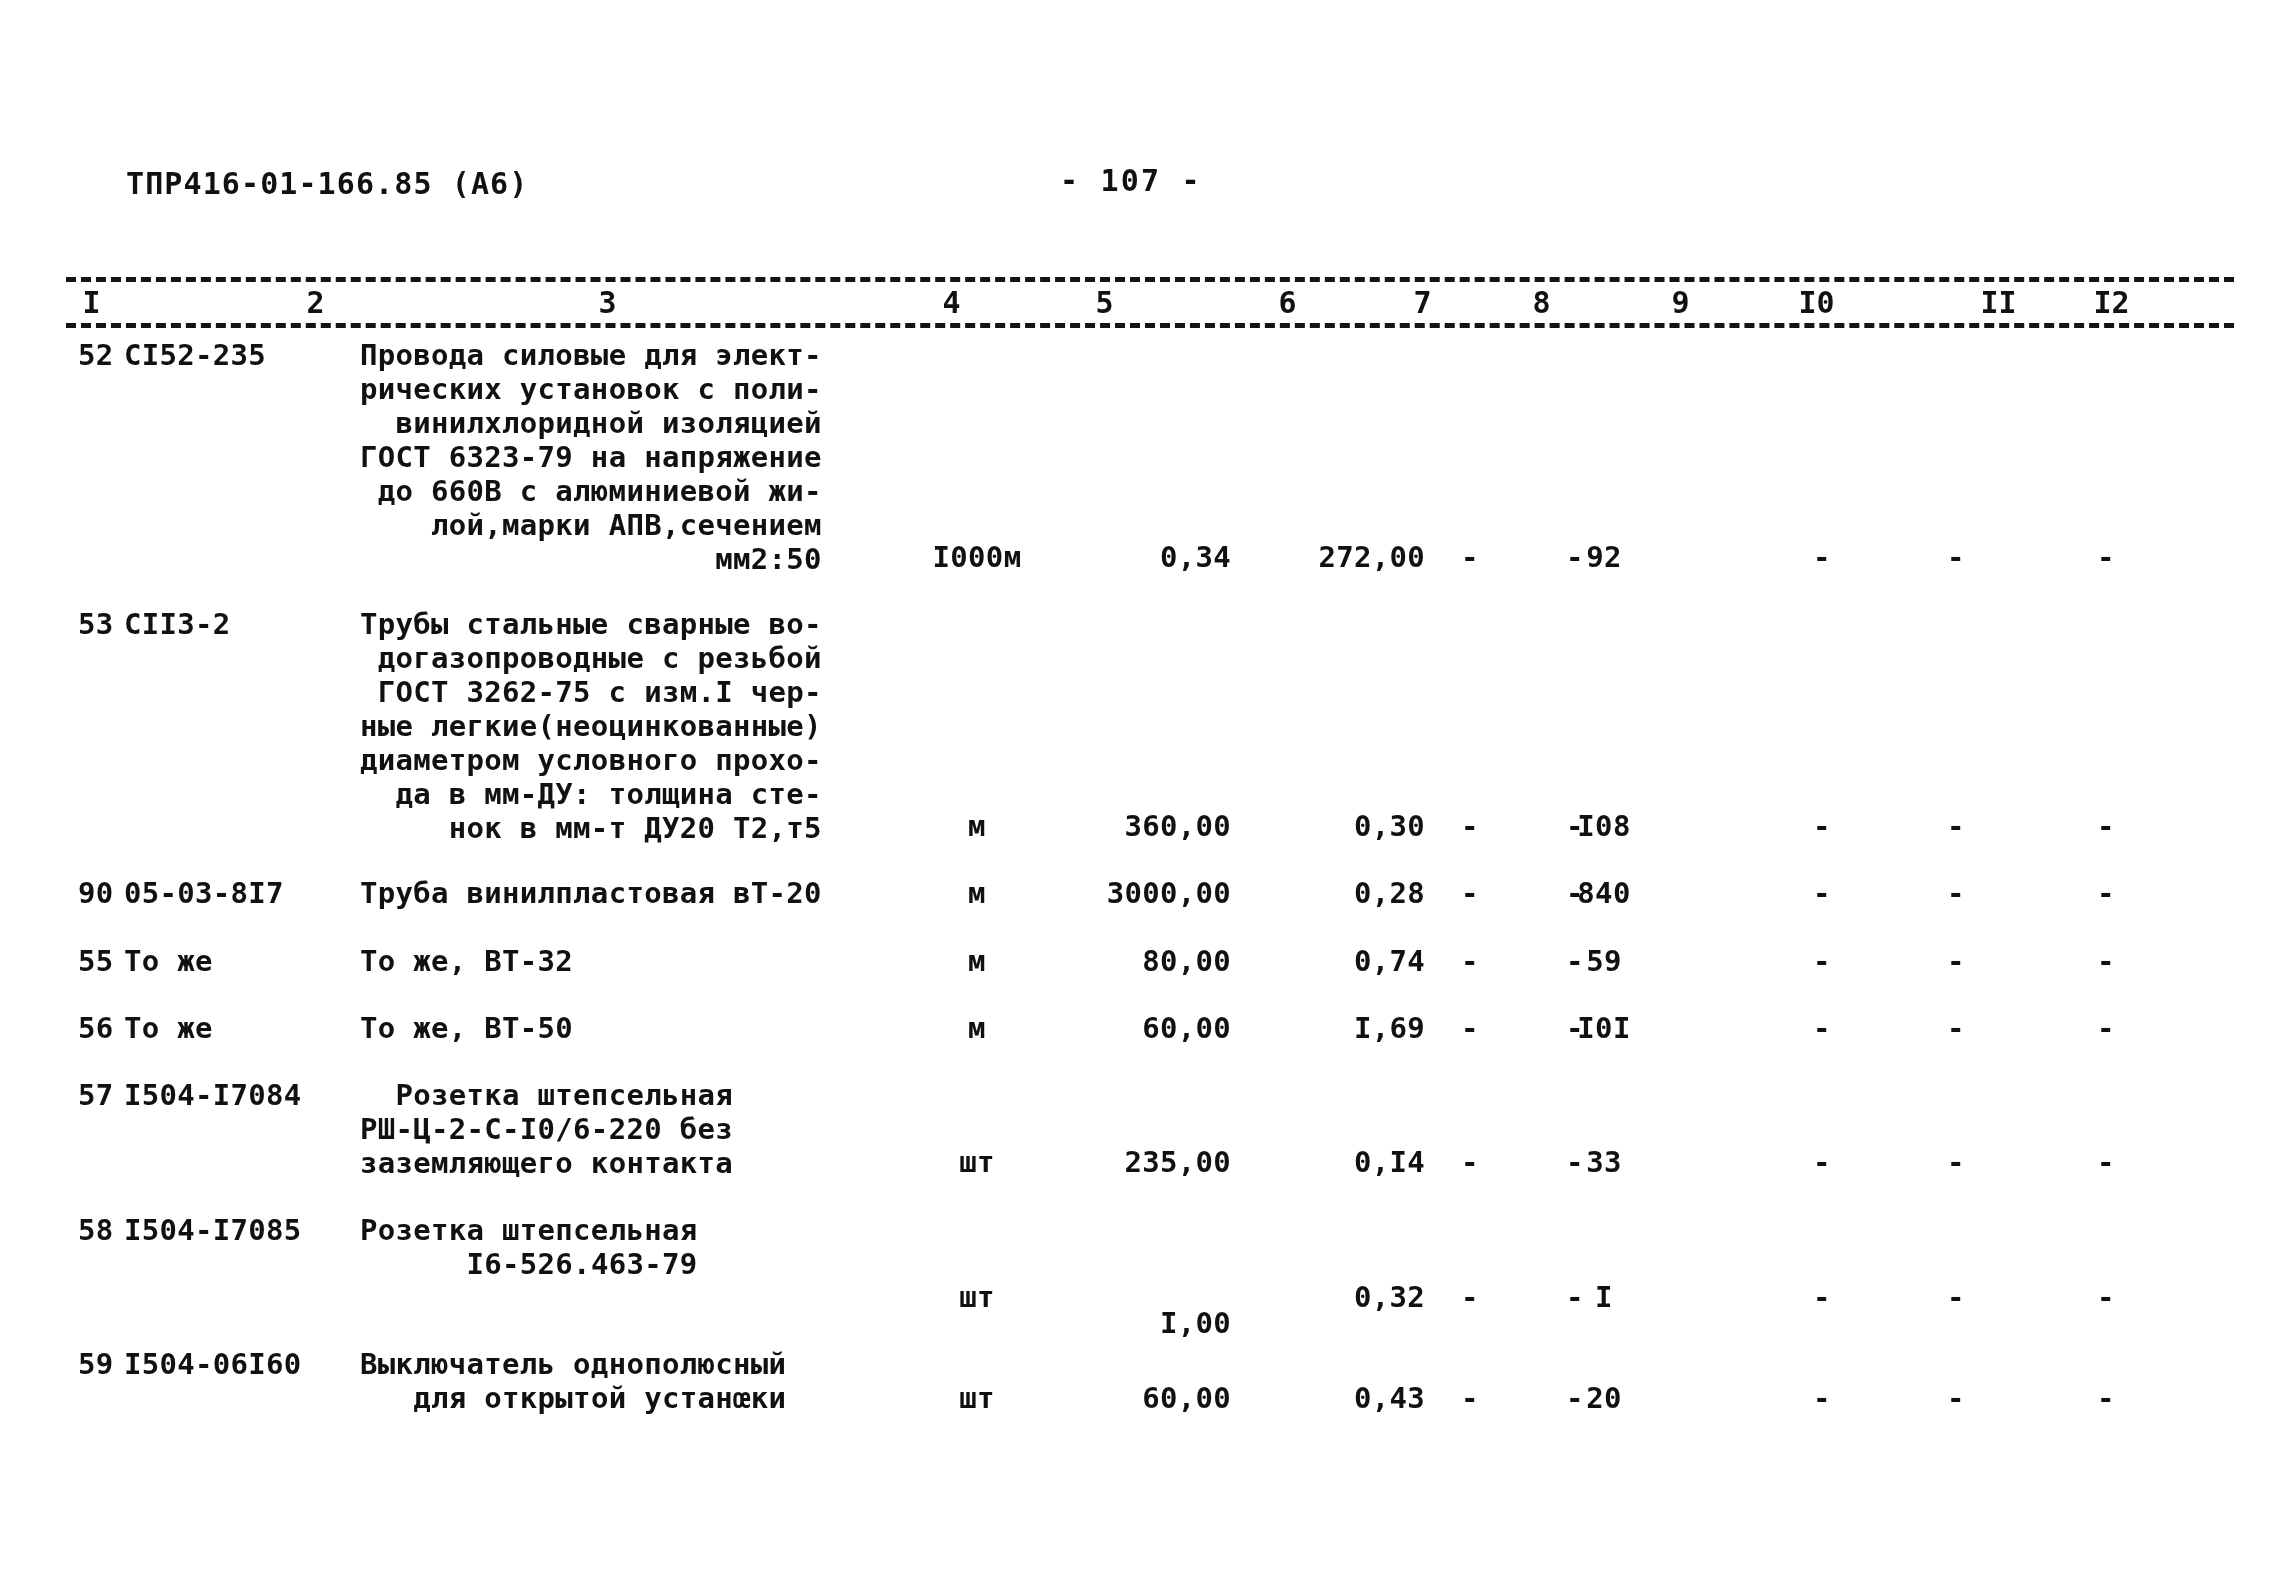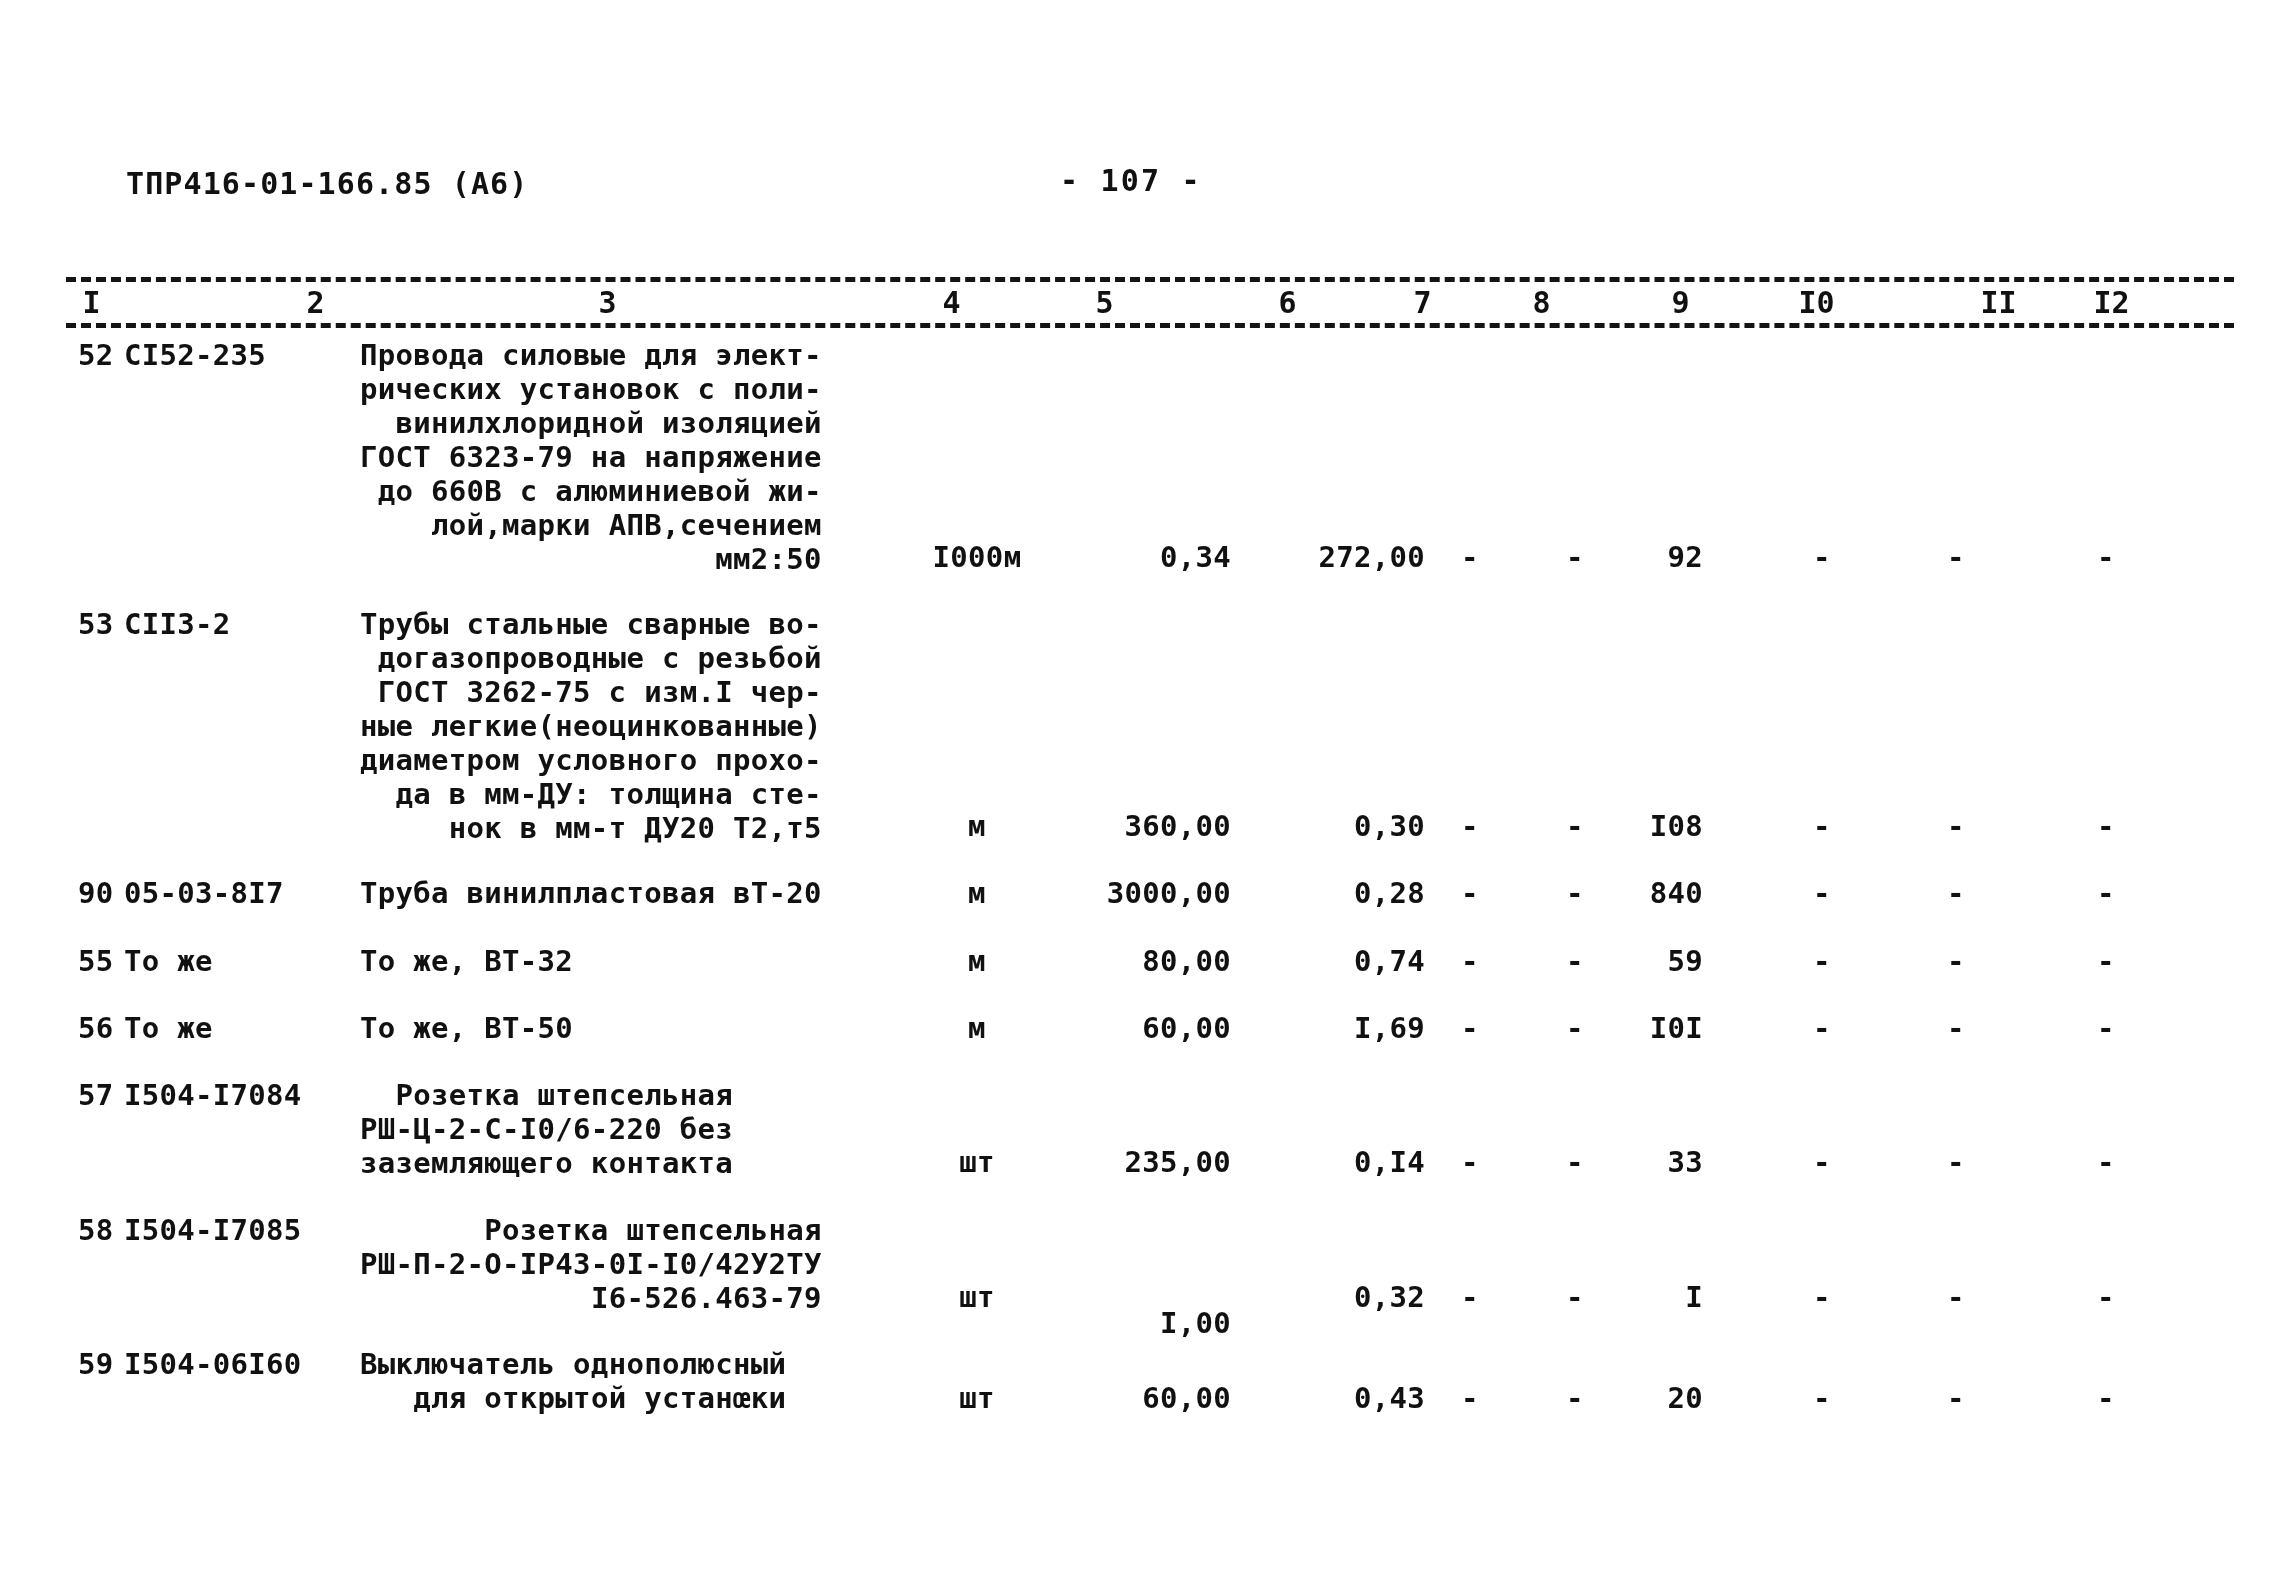--- a/index.html
+++ b/index.html
@@ -86,21 +86,21 @@
   .c-code  { left: 124px;  text-align: left; }
   .c-name  { left: 360px;  text-align: right; }
   .c-unit  { width: 120px; text-align: center; }
   .c-n     { text-align: right; }
 
   .unit-col { left: 917px; width: 120px; }
   .col5     { left: 1044px; width: 187px; }
   .col6     { left: 1238px; width: 187px; }
   .col7     { left: 1425px; width: 90px; }
   .col8     { left: 1530px; width: 90px; }
-  .col9     { left: 1583px; width: 120px; }
+  .col9     { left: 1544px; width: 120px; text-align: center; }
   .col10    { left: 1777px; width: 90px; }
   .col11    { left: 1911px; width: 90px; }
   .col12    { left: 2061px; width: 90px; }
 
   .desc-line { display: block; }
 </style>
 </head>
 <body>
 
 <div class="page">
@@ -208,21 +208,21 @@
         <div class="cell c-unit col7" style="top: 67px;">-</div>
         <div class="cell c-unit col8" style="top: 67px;">-</div>
         <div class="cell c-n col9" style="top: 67px;">33</div>
         <div class="cell c-unit col10" style="top: 67px;">-</div>
         <div class="cell c-unit col11" style="top: 67px;">-</div>
         <div class="cell c-unit col12" style="top: 67px;">-</div>
       </div>
       <div class="row" style="height: 101px; top: 875px; position: absolute; left: 0px; width: 2295px;">
         <div class="cell c-num" style="top: 0px;">58</div>
         <div class="cell c-code" style="top: 0px;">I504-I7085</div>
-        <div class="cell c-name" style="top: 0px;"><span class="desc-line">Розетка штепсельная</span><span class="desc-line">РШ-П-2-О-IР43-0I-I0/42У2ТУ</span><span class="desc-line">I6-526.463-79</span></div>
+        <div class="cell c-name" style="top: 0px;"><span class="desc-line">Розетка штепсельная</span><span class="desc-line">I6-526.463-79</span></div>
         <div class="cell c-unit unit-col" style="top: 67px;">шт</div>
         <div class="cell c-n col5" style="top: 77px; margin-top: 16px;">I,00</div>
         <div class="cell c-n col6" style="top: 67px;">0,32</div>
         <div class="cell c-unit col7" style="top: 67px;">-</div>
         <div class="cell c-unit col8" style="top: 67px;">-</div>
         <div class="cell c-n col9" style="top: 67px;">I</div>
         <div class="cell c-unit col10" style="top: 67px;">-</div>
         <div class="cell c-unit col11" style="top: 67px;">-</div>
         <div class="cell c-unit col12" style="top: 67px;">-</div>
       </div>

